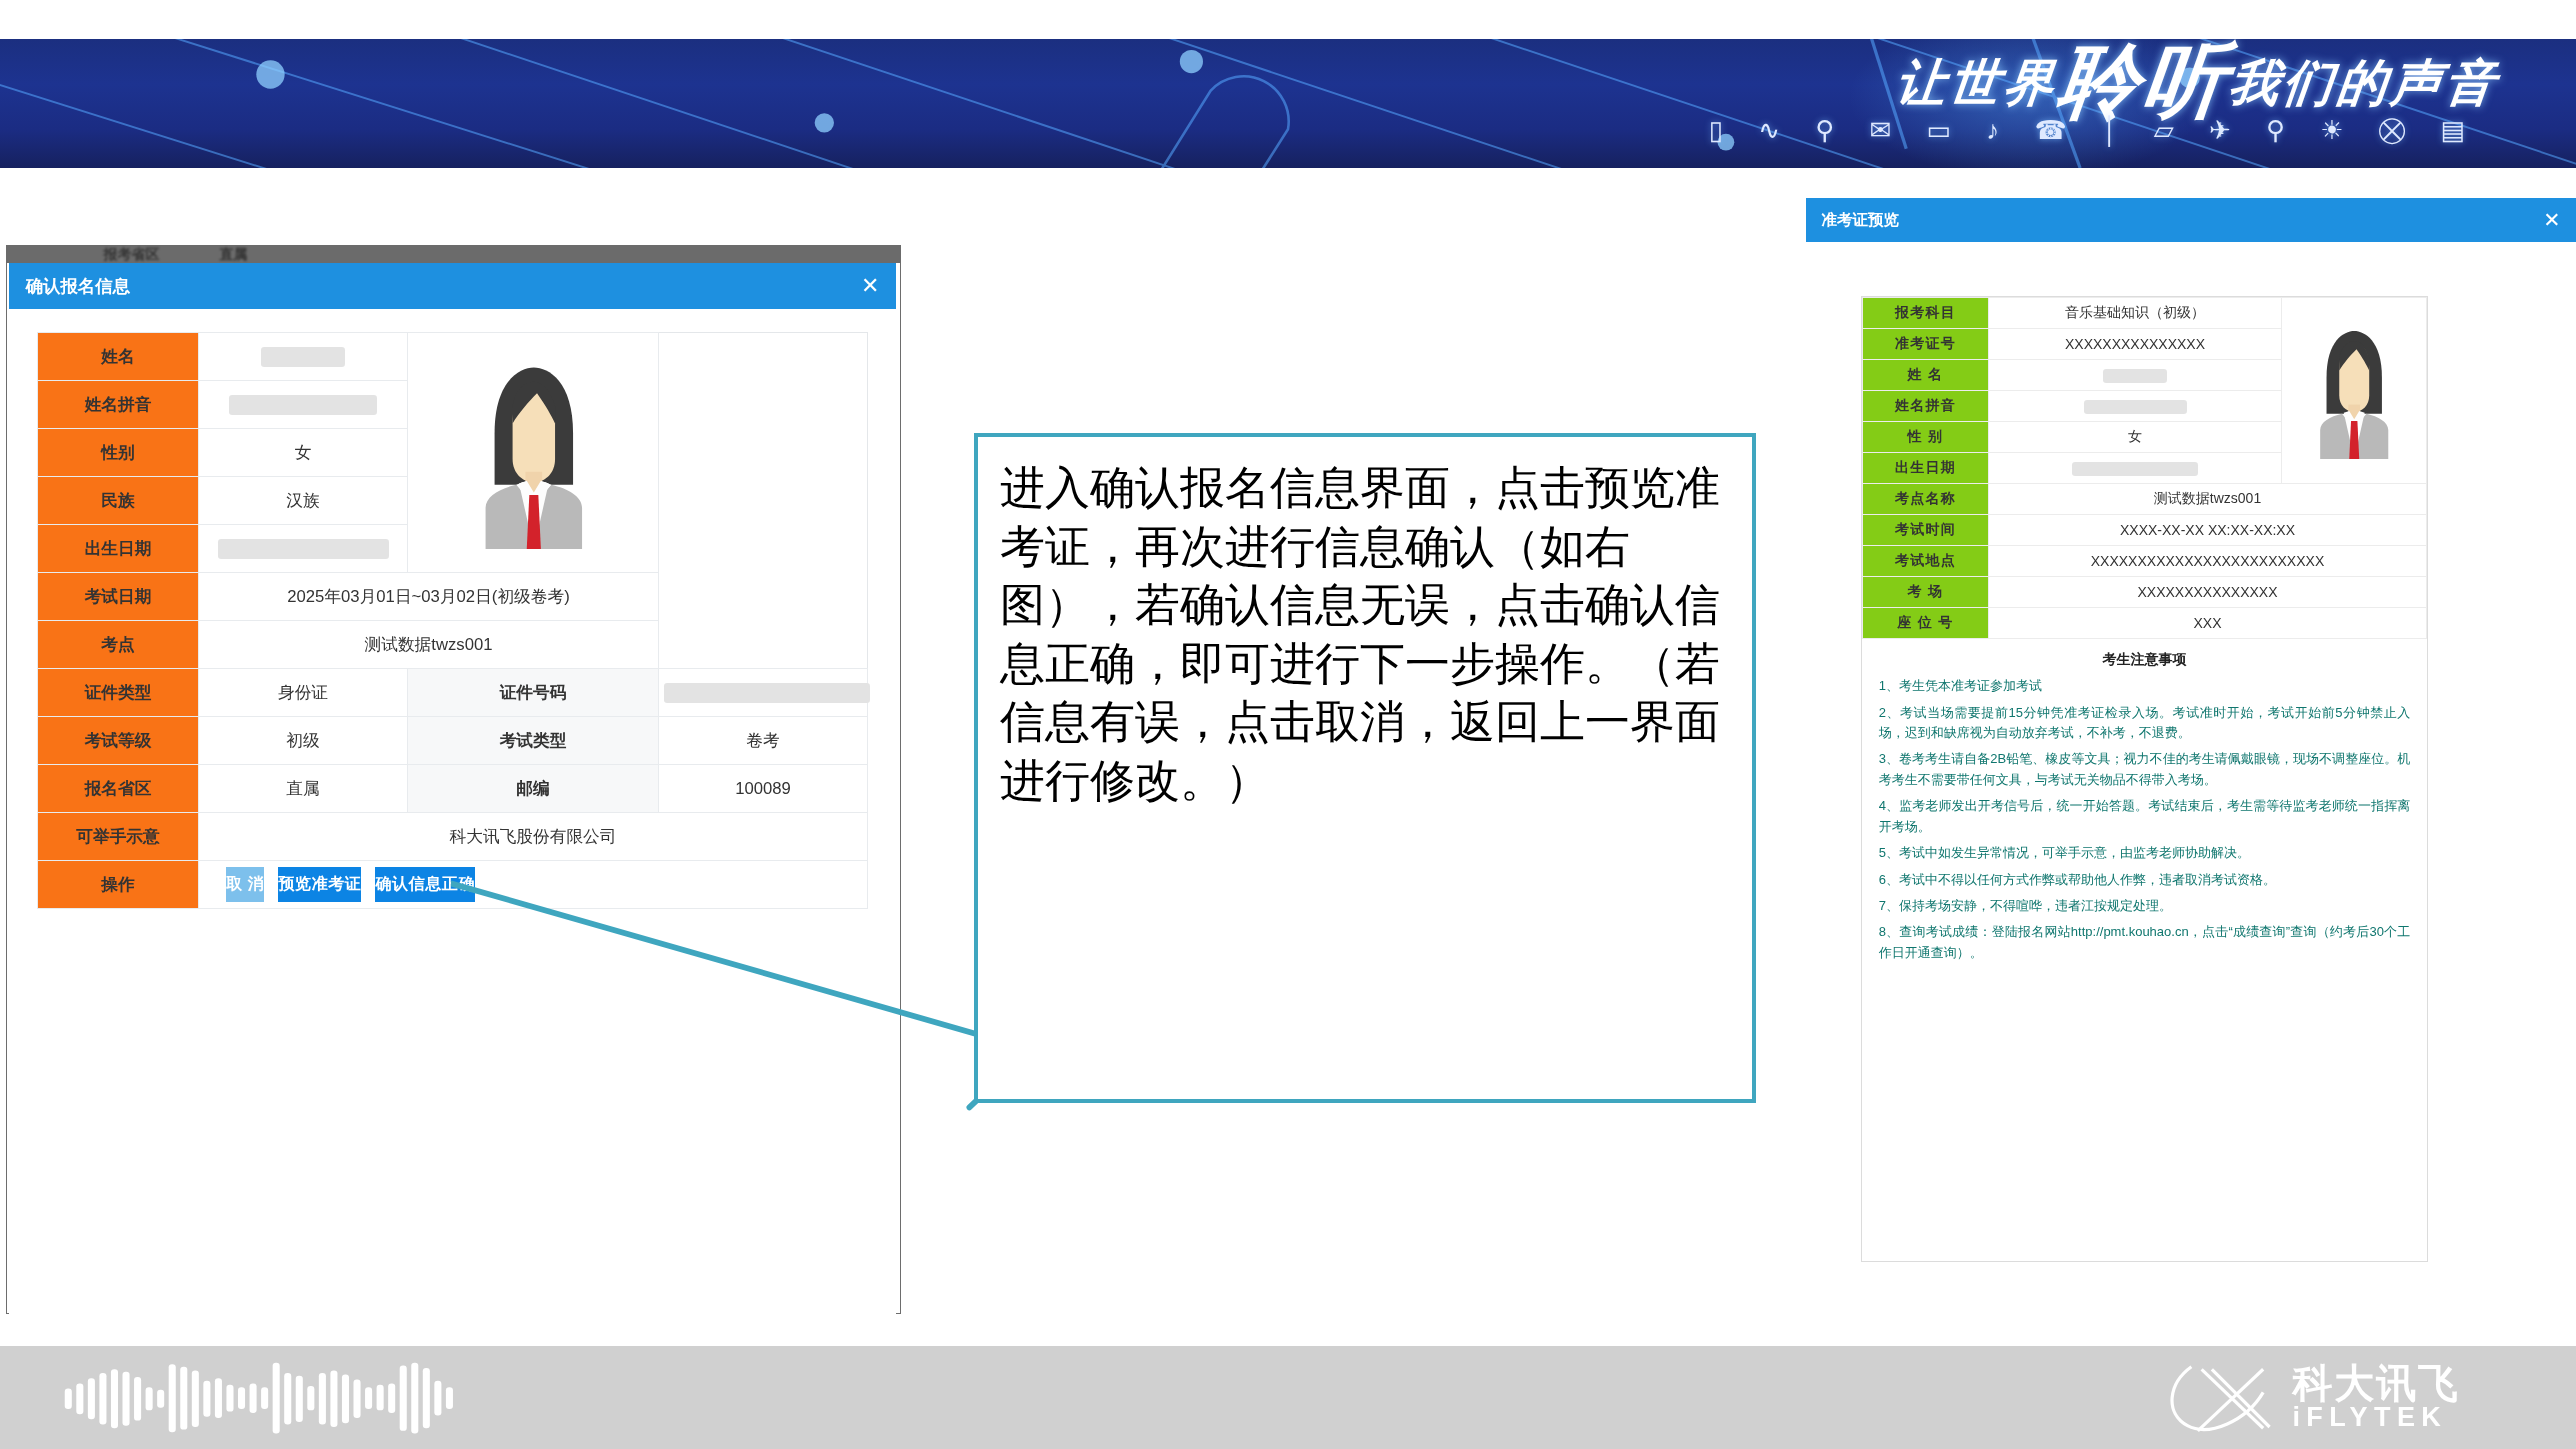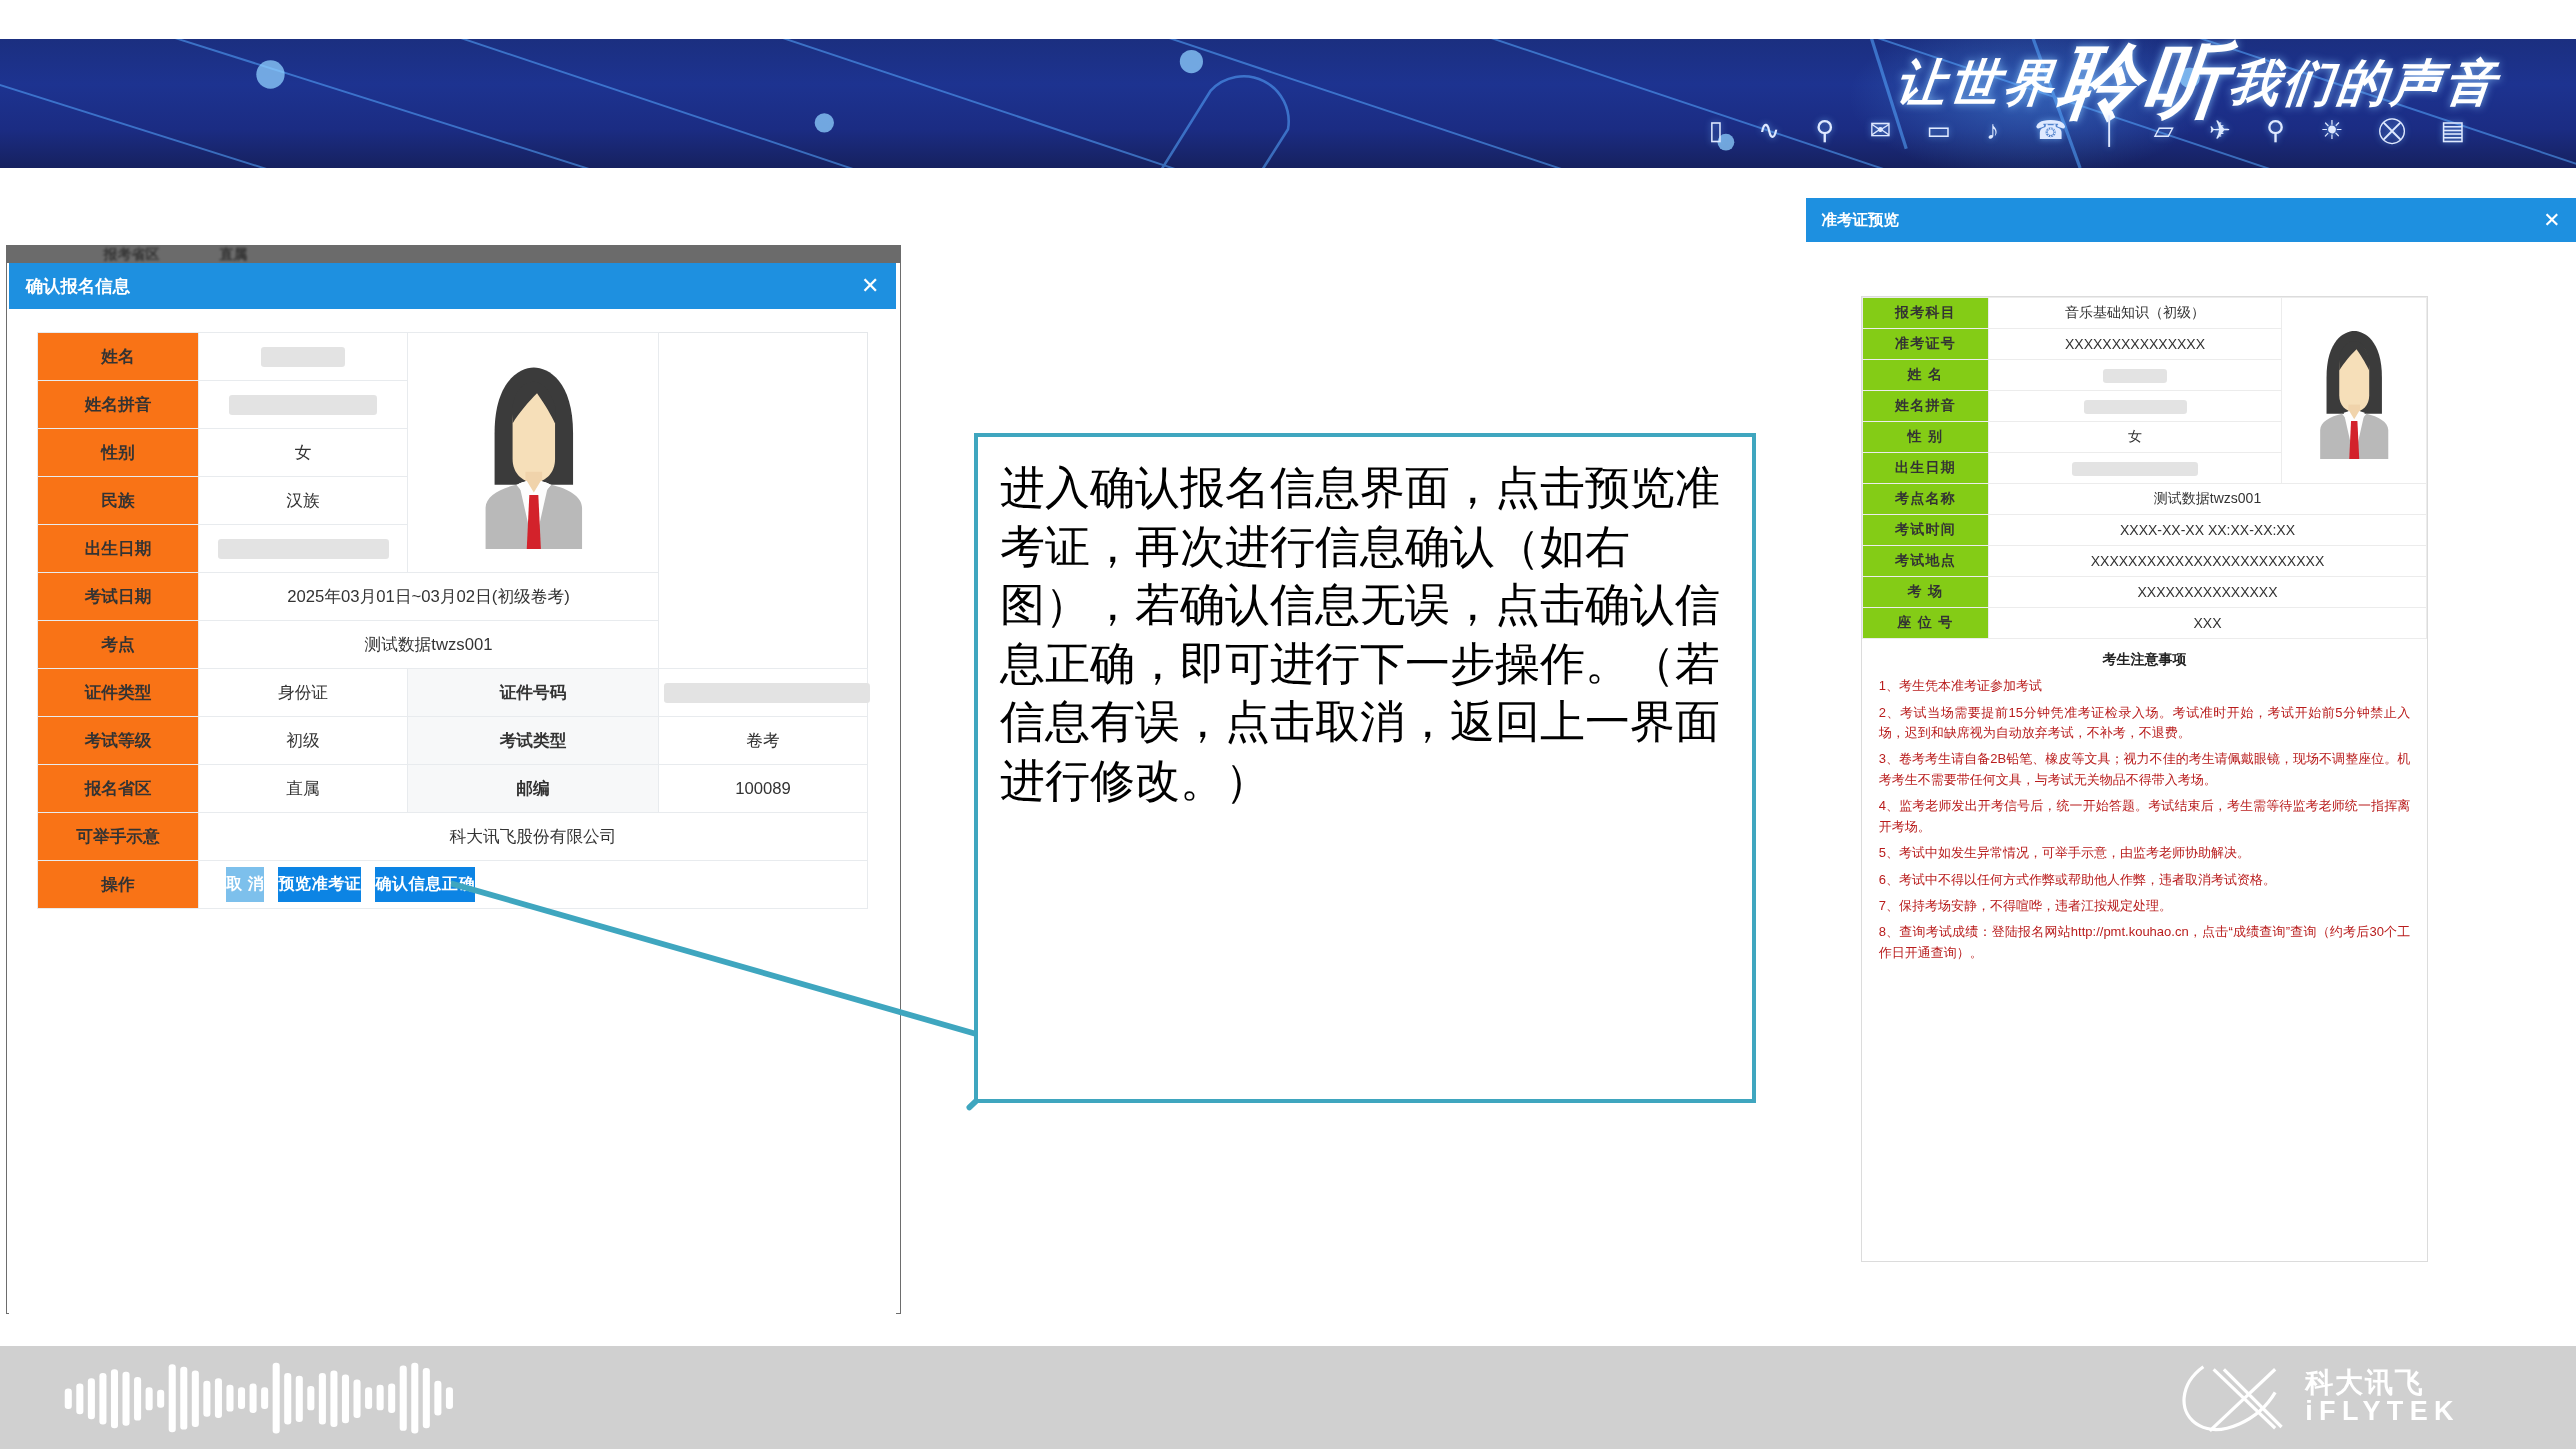--- a/index.html
+++ b/index.html
@@ -122,35 +122,35 @@
   table.ticket-tbl{width:100%; border-collapse:collapse; table-layout:fixed;}
   table.ticket-tbl td{
     border:0.6px solid #ececec; height:31px; text-align:center;
     font-size:14px; color:#333; padding:1.3px 3.9px;
   }
   table.ticket-tbl td.tl{background:#84cc16; width:126px; font-weight:bold; letter-spacing:1.3px;text-align:center;}
   table.ticket-tbl td.tphoto{width:145px; background:#fff;}
 
   #notice{padding:11.6px 16.7px 15.5px 16.7px;}
   #notice-title{text-align:center; font-weight:bold; font-size:14px; color:#222; margin-bottom:7.7px;}
-  .notice-item{font-size:13px; color:#b91c1c; line-height:1.58; margin-bottom:5.8px; text-align:justify;}
+  .notice-item{font-size:13px; color:#0f766e; line-height:1.58; margin-bottom:5.8px; text-align:justify;}
 
   #panel-divider{
     position:absolute; left:55px; top:1159px; width:702px; height:7.7px; background:#3d3d3d;
   }
 
   
   #footer{
     position:absolute; left:0; top:1346px; width:2576px; height:103px; background:#d0d0d0;
   }
   #waveform{position:absolute; left:64px; top:1359px; width:425px; height:77px;}
   #iflytek-logo{
     position:absolute; right:116px; top:1359px; display:flex; align-items:center; gap:16.7px;
   }
-  .logo-text-cn{color:#fff; font-size:28px; font-weight:bold; letter-spacing:1.9px; line-height:1;}
+  .logo-text-cn{color:#fff; font-size:40px; font-weight:bold; letter-spacing:1.9px; line-height:1;}
   .logo-text-en{color:#fff; font-size:27px; font-weight:bold; letter-spacing:6.4px; line-height:1.1;}
 </style>
 </head>
 <body>
 
 <div id="header-banner">
   <svg viewBox="0 0 4000 200" preserveAspectRatio="none">
     <g stroke="#56a8ff" fill="none" opacity="0.55">
       <line x1="-100" y1="40" x2="600" y2="260" stroke-width="3"></line>
       <line x1="150" y1="-40" x2="1100" y2="260" stroke-width="3"></line>

